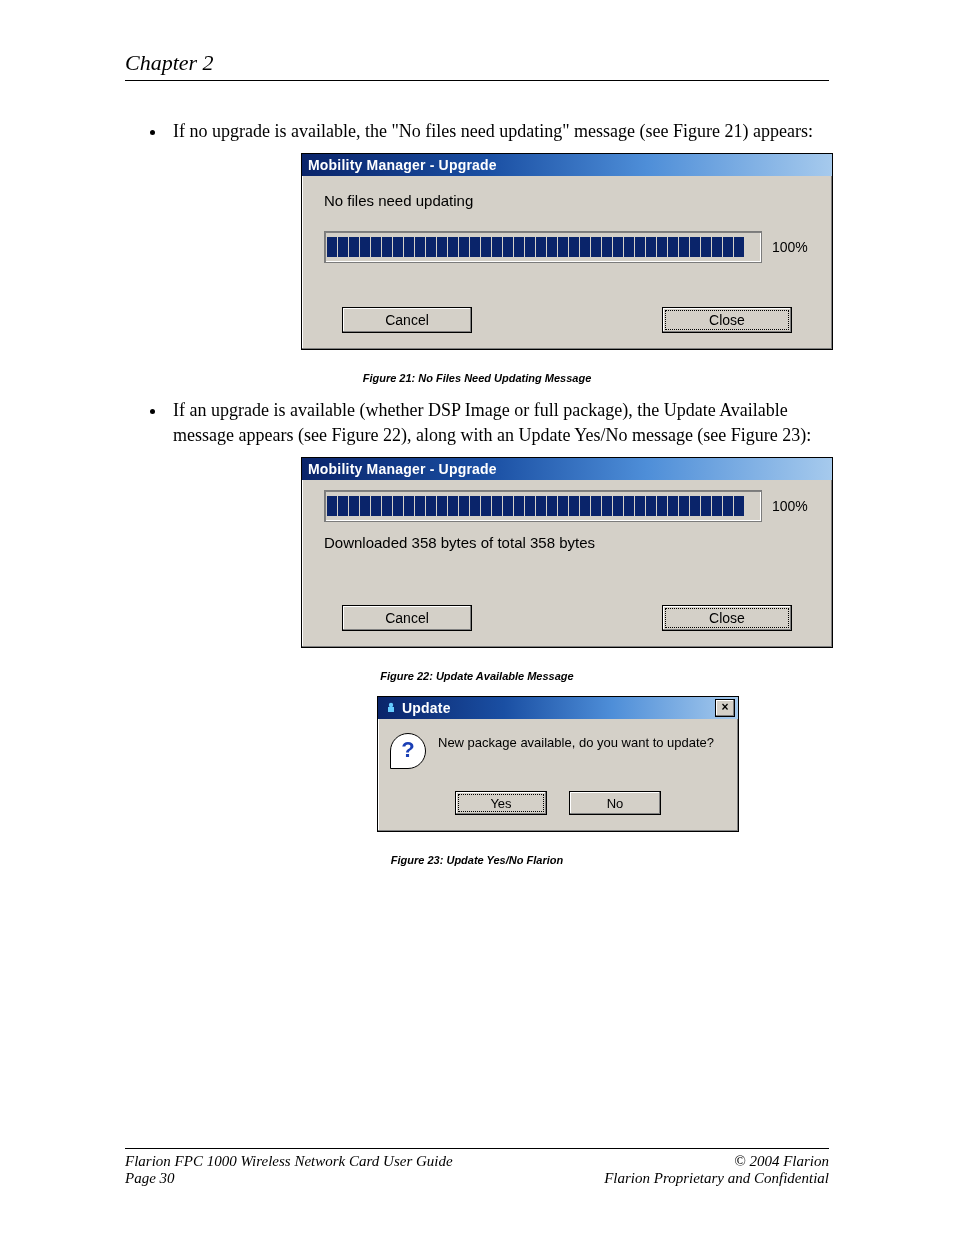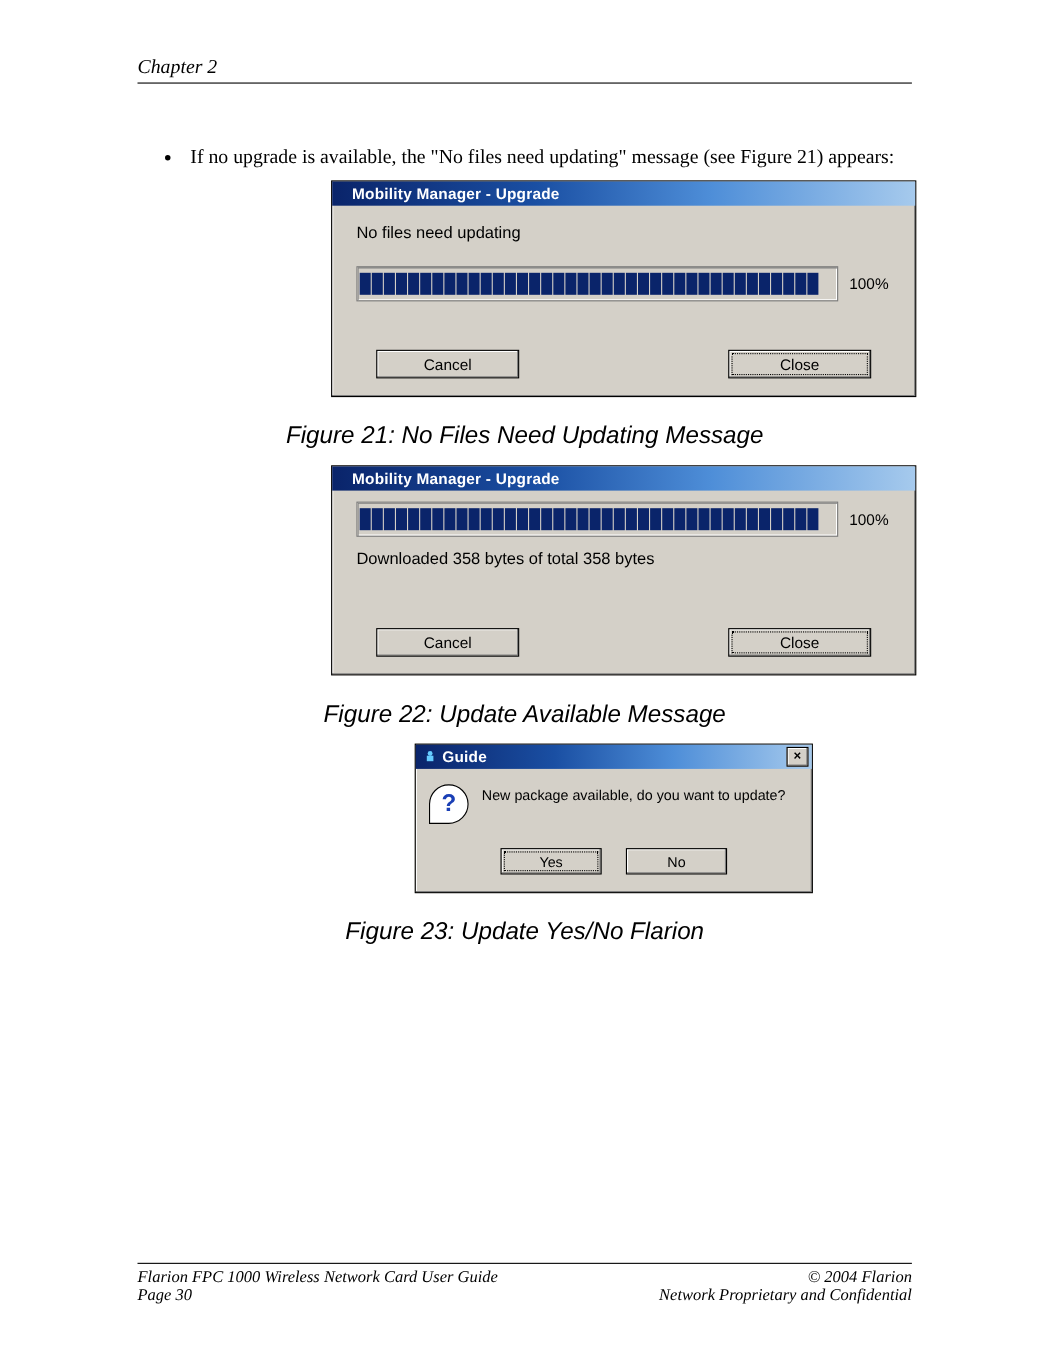--- a/index.html
+++ b/index.html
@@ -10,24 +10,24 @@
     width: 954px;
     height: 1235px;
     position: relative;
     color: #000;
   }
   .page {
     padding: 50px 125px 0 125px;
   }
   .chapter-header {
     font-style: italic;
-    font-size: 18px;
+    font-size: 22px;
     border-bottom: 1.5px solid #000;
     padding-bottom: 4px;
-    margin-bottom: 54px;
+    margin-bottom: 38px;
   }
   ul.bullets {
     list-style: disc;
     margin: 0 0 0 42px;
     padding: 0;
   }
   ul.bullets > li {
     font-size: 18px;
     line-height: 1.35;
     margin-bottom: 8px;
@@ -42,21 +42,21 @@
     border: 1px solid #000;
     box-shadow: inset -1px -1px 0 #808080, inset 1px 1px 0 #fff;
     font-family: Tahoma, Arial, sans-serif;
     font-size: 14px;
   }
   .titlebar {
     background: linear-gradient(to right, #0a246a 0%, #1a4fa3 35%, #4e8ed8 65%, #a6caed 100%);
     color: #fff;
     font-weight: bold;
     font-size: 14px;
-    padding: 3px 18px;
+    padding: 3px 6px;
     letter-spacing: 0.2px;
   }
   .dialog-body {
     padding: 10px 22px 16px 22px;
   }
   .status-line {
     font-size: 15px;
     margin: 6px 0 22px 0;
   }
   .progress-row {
@@ -107,23 +107,23 @@
     padding: 0;
     margin-top: 44px;
   }
   .winbtn.focus {
     outline: 1px dotted #000;
     outline-offset: -4px;
   }
   .caption {
     text-align: center;
     font-family: Arial, sans-serif;
-    font-weight: normal;
+    font-weight: bold;
     font-style: italic;
-    font-size: 22px;
+    font-size: 11px;
     margin: 22px 0 14px 0;
   }
 
   
   .msgbox-wrap {
     margin: 10px 0 10px 252px;
   }
   .msgbox {
     width: 360px;
     background: #d4d0c8;
@@ -291,20 +291,23 @@
         <div class="btn-row">
           <button class="winbtn">Cancel</button>
           <button class="winbtn focus">Close</button>
         </div>
       </div>
     </div>
   </div>
 
   <div class="caption">Figure 21: No Files Need Updating Message</div>
 
+  <ul class="bullets">
+    <li>If an upgrade is available (whether DSP Image or full package), the Update Available message appears (see Figure 22), along with an Update Yes/No message (see Figure 23):</li>
+  </ul>
 
   <div class="dialog-wrap">
     <div class="dialog">
       <div class="titlebar">Mobility Manager - Upgrade</div>
       <div class="dialog-body">
         <div class="progress-row">
           <div class="progress-outer" id="pb22">
               <div class="progress-block"></div>
               <div class="progress-block"></div>
               <div class="progress-block"></div>
@@ -360,21 +363,21 @@
   <div class="msgbox-wrap">
     <div class="msgbox">
       <div class="titlebar">
         <span class="title-left">
           <span class="title-icon">
             <svg viewBox="0 0 14 14">
                 <circle cx="7" cy="4" r="2.2" fill="#6cf"></circle>
                 <rect x="4" y="6" width="6" height="5" fill="#6cf"></rect>
               </svg>
           </span>
-          <span>Guide</span>
+          <span>Update</span>
         </span>
         <div class="close-x">×</div>
       </div>
       <div class="msgbody">
         <div class="msgrow">
           <div class="qicon">
               <span class="qmark">?</span>
             </div>
           <div class="msgtext">New package available, do you want to update?</div>
         </div>
@@ -389,15 +392,15 @@
   <div class="caption">Figure 23: Update Yes/No Flarion</div>
 </div>
 
 <div class="footer">
   <div class="left">
     <div>Flarion FPC 1000 Wireless Network Card User Guide</div>
     <div>Page 30</div>
   </div>
   <div class="right">
     <div>© 2004 Flarion</div>
-    <div>Network Proprietary and Confidential</div>
+    <div>Flarion Proprietary and Confidential</div>
   </div>
 </div>
 
 </body></html>

